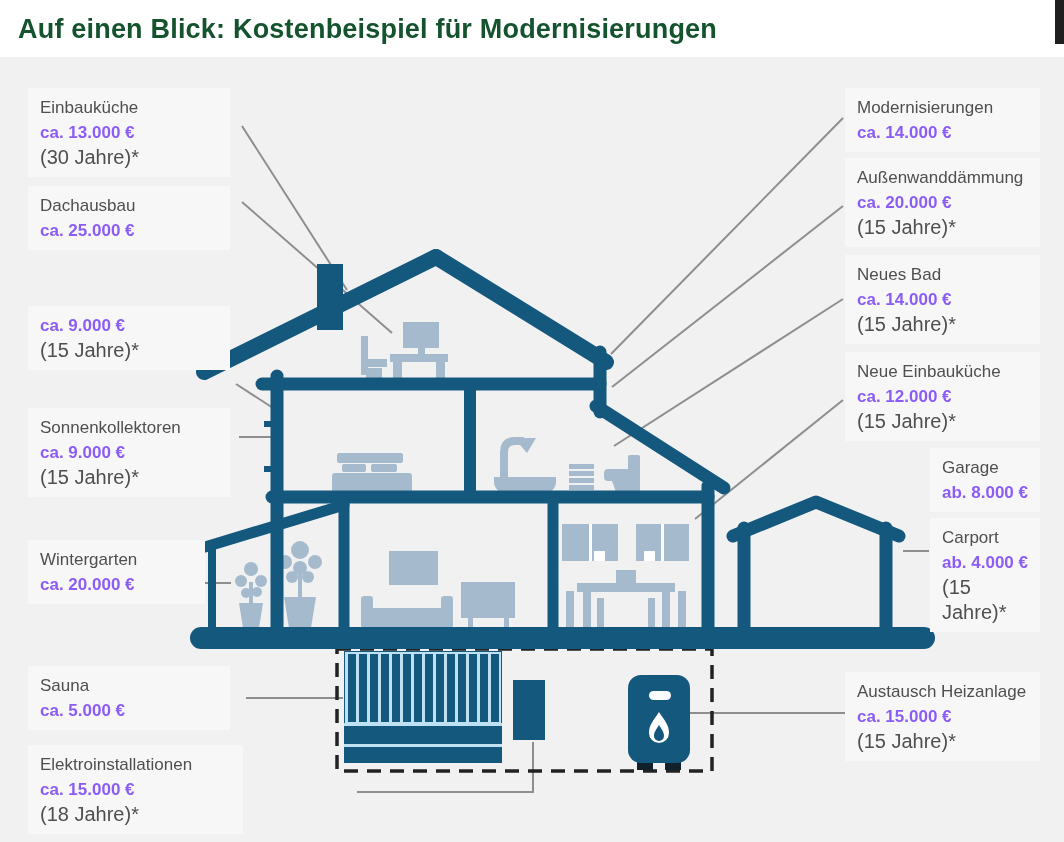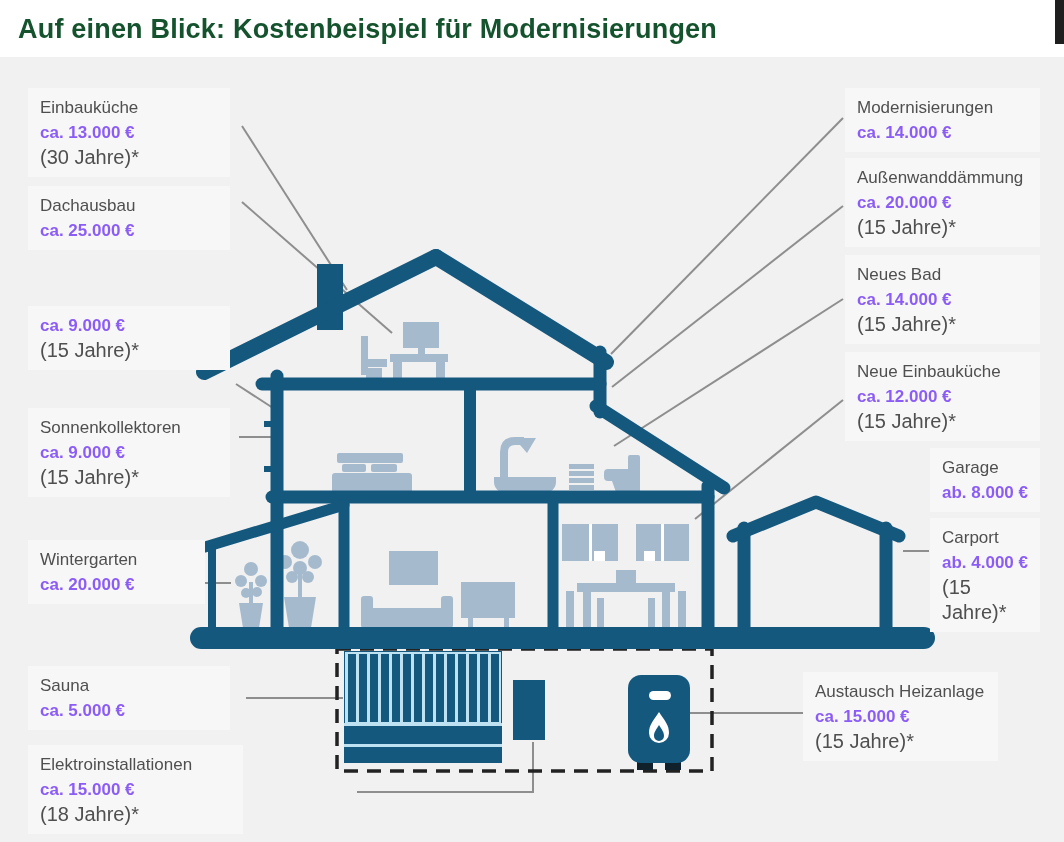--- a/index.html
+++ b/index.html
@@ -244,19 +244,19 @@
   <div class="label-box" style="left:930px;top:448px;width:110px">
     <div class="l-name">Garage</div>
     <div class="l-price">ab. 8.000 €</div>
     <div class="l-years"></div>
   </div>
   <div class="label-box" style="left:930px;top:518px;width:110px">
     <div class="l-name">Carport</div>
     <div class="l-price">ab. 4.000 €</div>
     <div class="l-years">(15 Jahre)*</div>
   </div>
-  <div class="label-box" style="left:803px;top:672px;width:195px">
+  <div class="label-box" style="left:845px;top:672px;width:195px">
     <div class="l-name">Austausch Heizanlage</div>
     <div class="l-price">ca. 15.000 €</div>
     <div class="l-years">(15 Jahre)*</div>
   </div>
 
 </div>
 
 </body></html>

